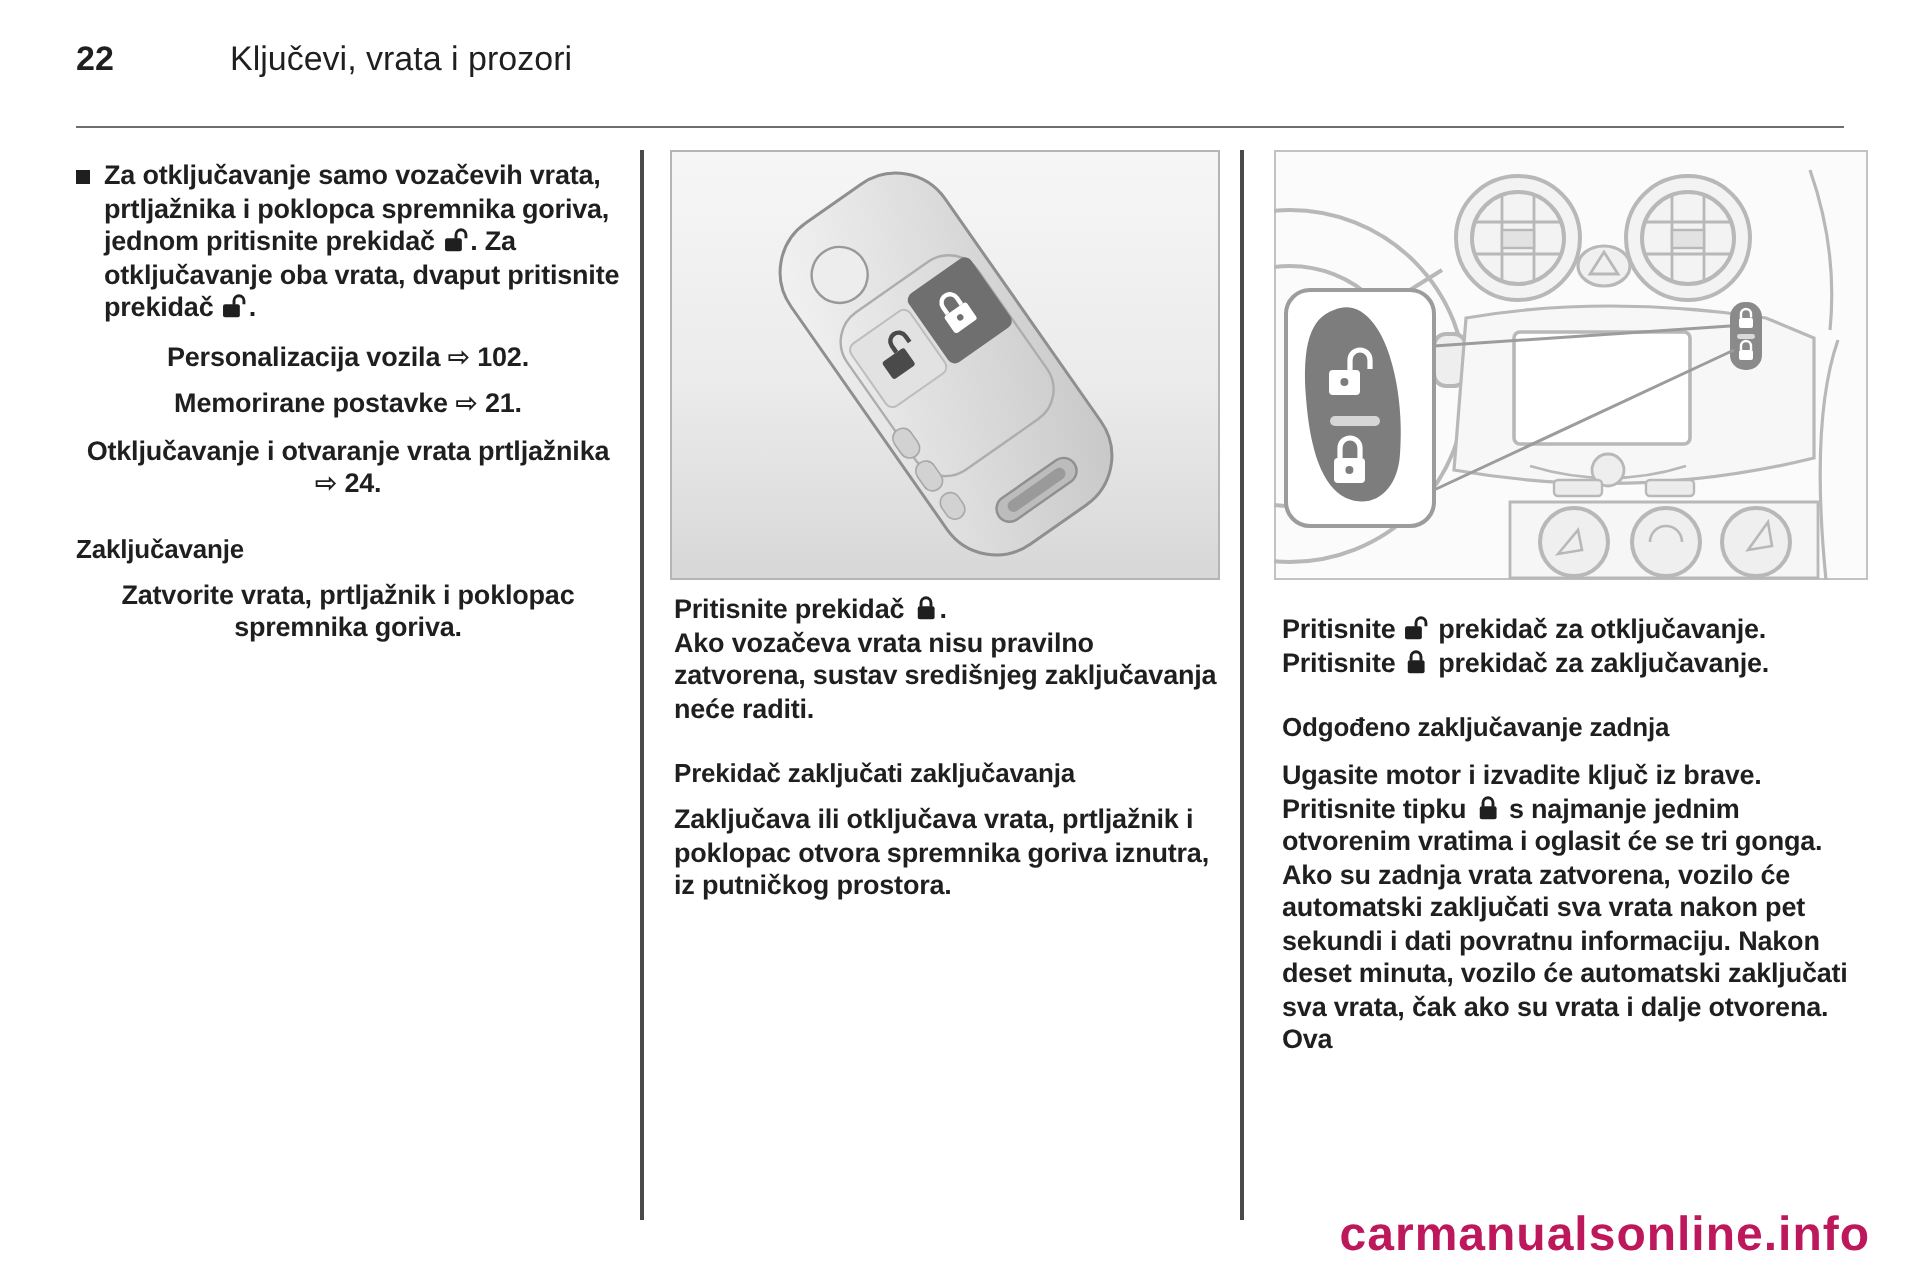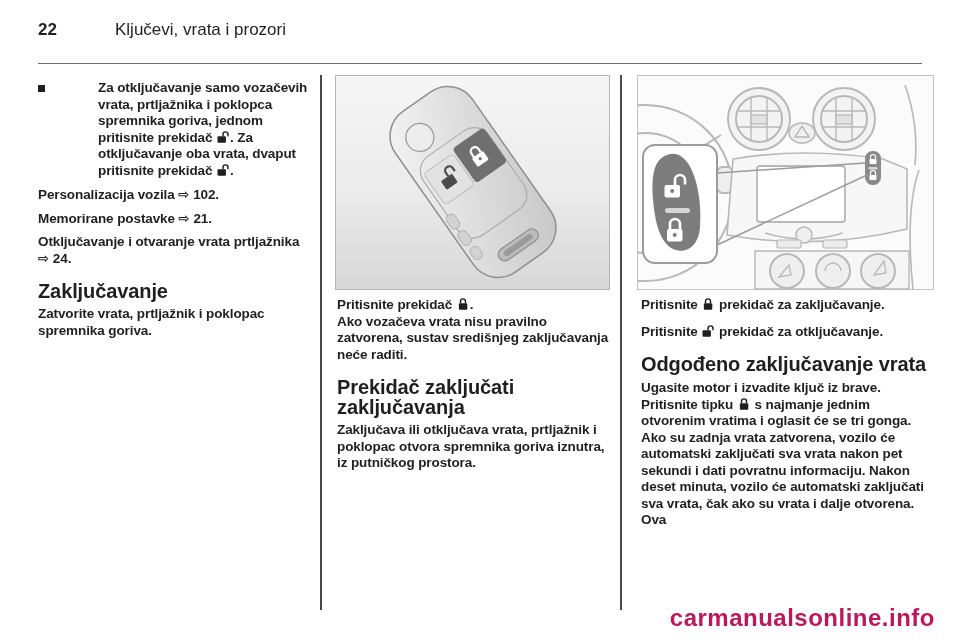--- a/index.html
+++ b/index.html
@@ -15,27 +15,27 @@
   
   .vdiv { position:absolute; top:75px; width:2px; height:535px; background:#4a4a4a; }
   .vdiv.d1 { left:320px; } .vdiv.d2 { left:620px; }
 
   
   .col { position:absolute; font-size:13.5px; font-weight:bold; line-height:16.5px; letter-spacing:-0.1px; }
   .col1 { left:38px;  top:80px;  width:272px; }
   .col2 { left:337px; top:297px; width:273px; }
   .col3 { left:641px; top:297px; width:293px; }
 
-  .para { margin-bottom:8px; }
+  .para { margin-bottom:8px;text-align:center; }
   .para.tight { margin-bottom:7px; }
   ul.blist { list-style:none; }
-  ul.blist li { display:flex; margin-bottom:8px;gap:46px; }
+  ul.blist li { display:flex; margin-bottom:8px; }
   .sq { flex:none; width:7px; height:7px; background:#1f1f1f; margin:5px 7px 0 0; }
 
-  h2.sect { font-size:20px; line-height:20px; font-weight:bold; margin:14px 0 5px 0; }
+  h2.sect { font-size:13px; line-height:20px; font-weight:bold; margin:14px 0 5px 0; }
   .col3 h2.sect { margin-top:14px; margin-bottom:6px; }
   .gap13 { }
 
   
   .pl { display:inline-block; width:12px; height:14px; vertical-align:-2px; color:#1f1f1f; margin:0 1px; }
 
   
   .fig { position:absolute; top:75px; height:215px; }
   .fig.key  { left:335px; width:275px; }
   .fig.dash { left:637px; width:297px; }
@@ -204,26 +204,26 @@
         <g>
           <path d="M33 154 v-5 a5 5 0 0 1 10 0 v5" fill="none" stroke="#ffffff" stroke-width="2.6"></path>
           <rect x="30" y="154" width="15.5" height="12.5" rx="2" fill="#ffffff"></rect>
           <circle cx="37.7" cy="160" r="2" fill="#7d7d7d"></circle>
         </g>
       </g>
     </svg>
   </div>
 
   <div class="col col3">
+    <p style="margin-top:10px"><span>Pritisnite </span><svg class="pl">
+          <use href="#pad-open"></use>
+        </svg><span> prekidač za otključavanje.</span></p>
     <p><span>Pritisnite </span><svg class="pl">
           <use href="#pad-closed"></use>
         </svg><span> prekidač za zaključavanje.</span></p>
-    <p style="margin-top:10px"><span>Pritisnite </span><svg class="pl">
-          <use href="#pad-open"></use>
-        </svg><span> prekidač za otključavanje.</span></p>
-    <h2 class="sect">Odgođeno zaključavanje vrata</h2>
+    <h2 class="sect">Odgođeno zaključavanje zadnja</h2>
     <p><span>Ugasite motor i izvadite ključ iz brave. Pritisnite tipku </span><svg class="pl">
           <use href="#pad-closed"></use>
         </svg><span> s najmanje jednim otvorenim vratima i oglasit će se tri gonga. Ako su zadnja vrata zatvorena, vozilo će automatski zaključati sva vrata nakon pet sekundi i dati povratnu informaciju. Nakon deset minuta, vozilo će automatski zaključati sva vrata, čak ako su vrata i dalje otvorena. Ova</span></p>
   </div>
 
   <div class="wm">carmanualsonline.info</div>
 </div>
 
 </body></html>

